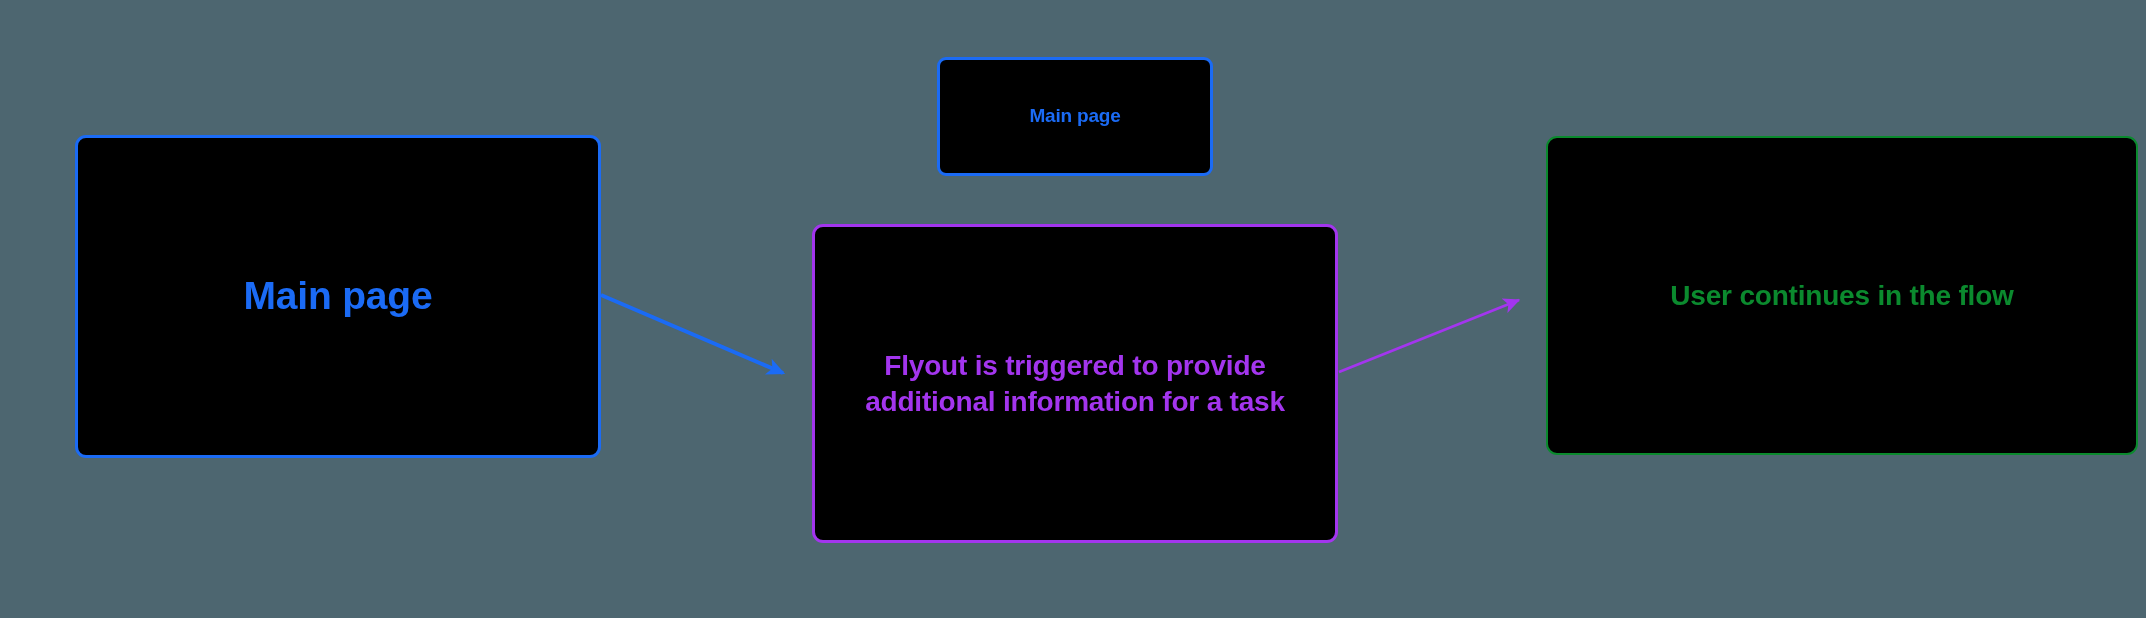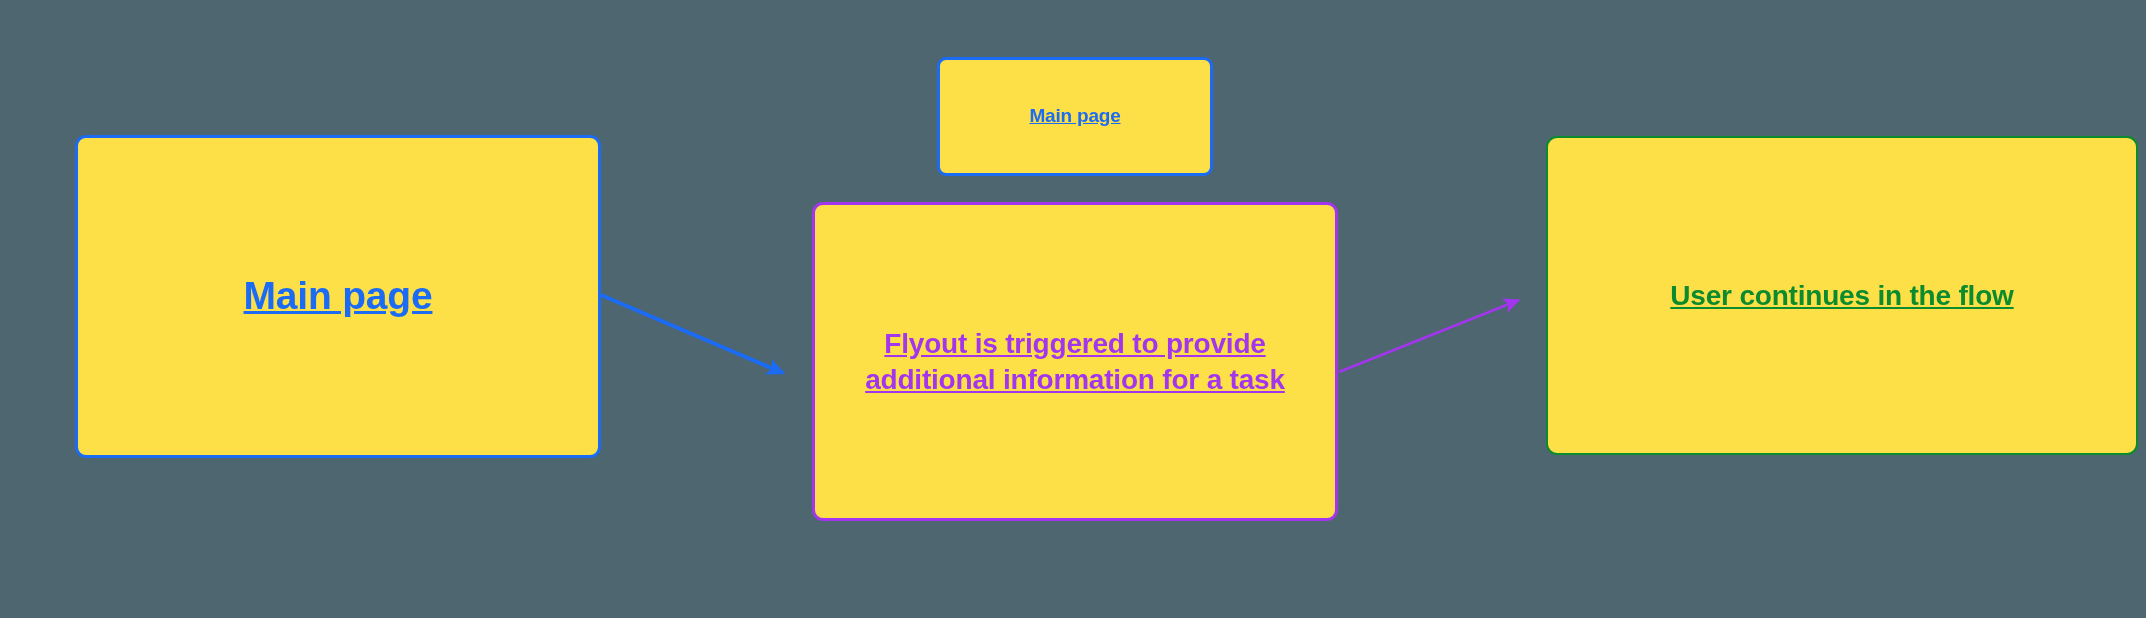--- a/index.html
+++ b/index.html
@@ -15,29 +15,28 @@
   }
   #canvas {
     position: relative;
     width: 2146px;
     height: 618px;
     background: #4d6670;
   }
   .node {
     position: absolute;
     box-sizing: border-box;
-    background: #fde047;
+    background: #000000;
     display: flex;
     align-items: center;
     justify-content: center;
     text-align: center;
     font-weight: bold;
     line-height: 1.18;
     letter-spacing: -0.2px;
-    text-decoration: underline;
   }
   
   #node-main-page-large {
     left: 75px;
     top: 135px;
     width: 526px;
     height: 323px;
     border: 3px solid #1b6bf5;
     border-radius: 11px;
     color: #1b6bf5;
@@ -50,21 +49,21 @@
     width: 276px;
     height: 119px;
     border: 3px solid #1b6bf5;
     border-radius: 9px;
     color: #1b6bf5;
     font-size: 19px;
   }
   
   #node-flyout {
     left: 812px;
-    top: 202px;
+    top: 224px;
     width: 526px;
     height: 319px;
     border: 3px solid #a335ee;
     border-radius: 11px;
     color: #a335ee;
     font-size: 28px;
     padding: 0 26px;
     line-height: 1.28;
   }
   

